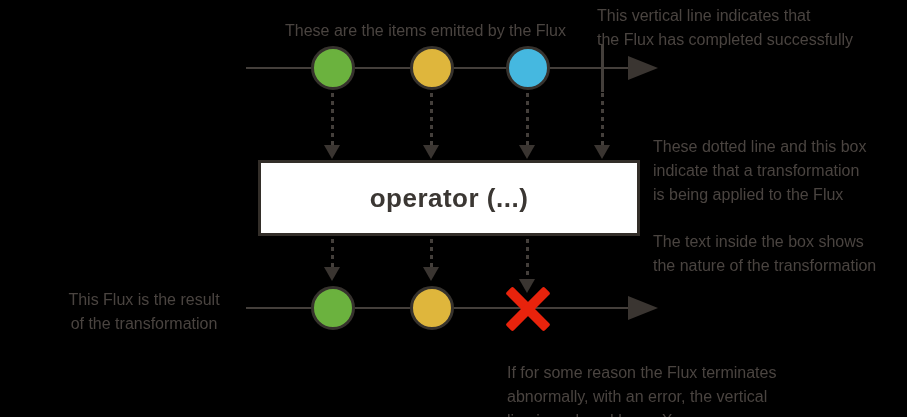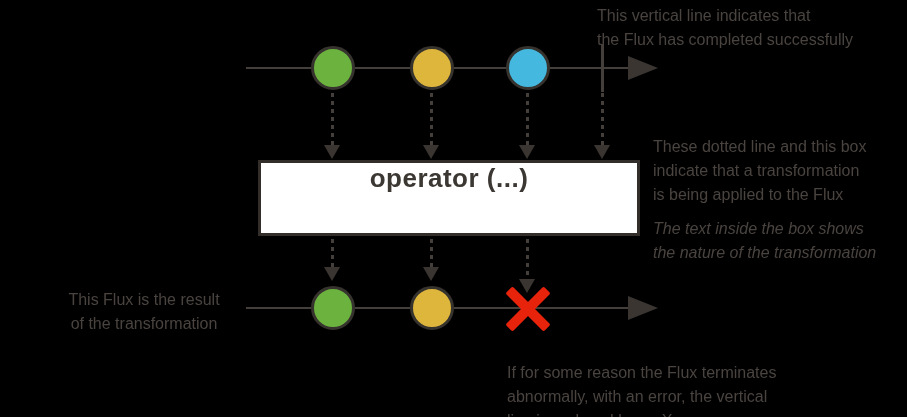--- a/index.html
+++ b/index.html
@@ -47,45 +47,46 @@
   .marble{
     position:absolute;width:44px;height:44px;
     border-radius:50%;
     border:3px solid var(--stroke);
   }
   .opbox{
     position:absolute;
     left:258px;top:160px;width:382px;height:76px;
     background:#fff;
     border:3px solid var(--boxborder);
-    display:flex;justify-content:center;
+    display:flex;align-items:center;justify-content:center;
   }
   .opbox span{
     font-size:26px;font-weight:bold;color:#3b3733;
     letter-spacing:0.5px;
   }
   .xmark{position:absolute;left:508px;top:289px;width:40px;height:40px;}
   .xbar{
     position:absolute;left:-7px;top:15px;width:54px;height:10px;
     border-radius:2px;
   }
   .xbar.a{transform:rotate(45deg);}
   .xbar.b{transform:rotate(-45deg);}
 </style>
 </head>
 <body>
 
 <div class="canvas">
 
+  <div class="ann" style="left:285px;top:19px;">These are the items emitted by the Flux</div>
   <div class="ann" style="left:597px;top:4px;">This vertical line indicates that
 the Flux has completed successfully</div>
   <div class="ann" style="left:653px;top:135px;">These dotted line and this box
 indicate that a transformation
 is being applied to the Flux</div>
-  <div class="ann" style="left:653px;top:217px;font-style:italic;">The text inside the box shows
+  <div class="ann" style="left:653px;top:230px;">The text inside the box shows
 the nature of the transformation</div>
   <div class="ann center" style="left:49px;top:288px;width:190px;">This Flux is the result
 of the transformation</div>
   <div class="ann" style="left:507px;top:349px;margin-top:12px;">If for some reason the Flux terminates
 abnormally, with an error, the vertical
 line is replaced by an X</div>
 
   <div class="hline" style="left:246px;top:67px;width:384px;"></div>
   <div class="tri-right" style="left:628px;top:56px;"></div>
   <div class="vline" style="left:601px;top:44px;height:48px;"></div>

